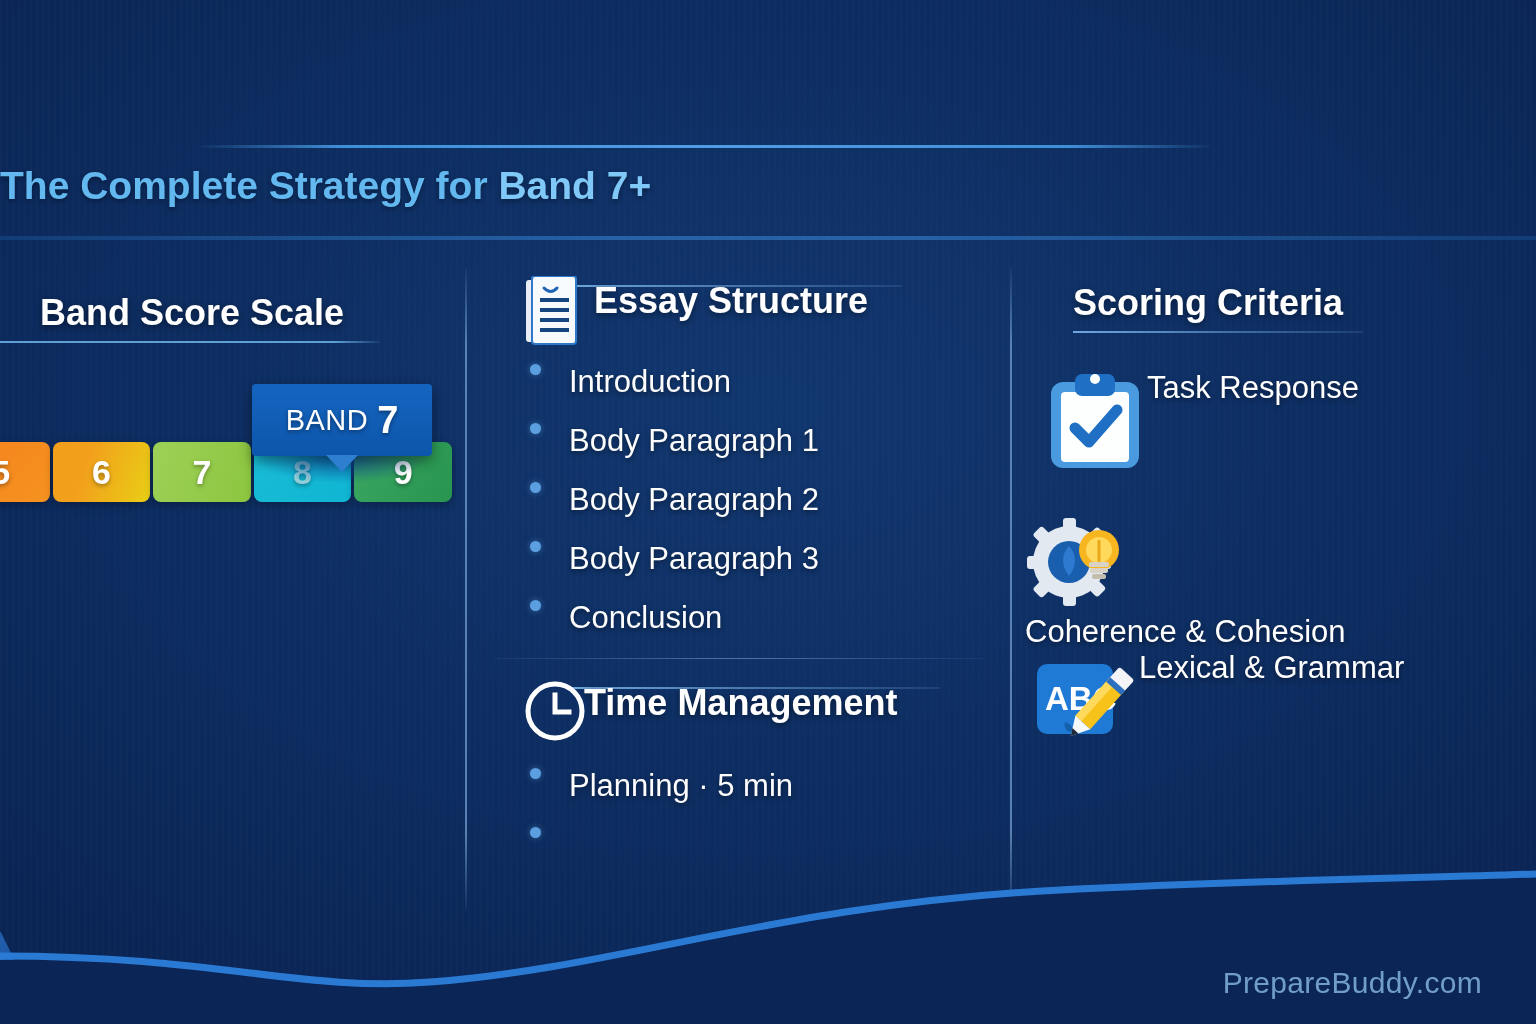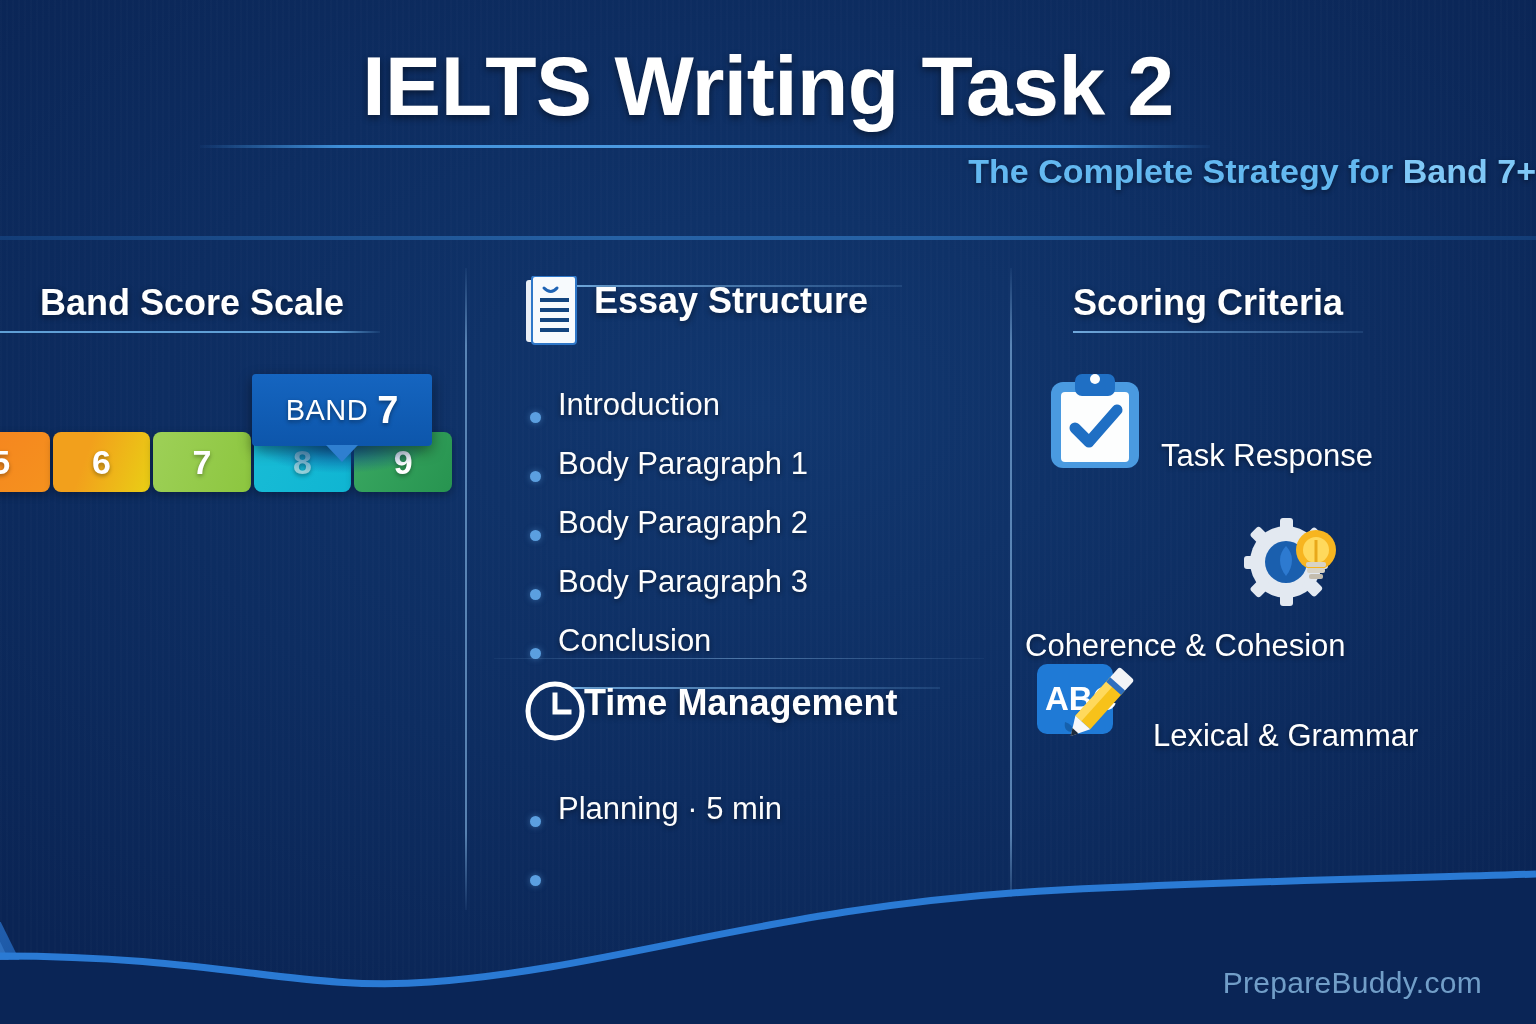--- a/index.html
+++ b/index.html
@@ -28,22 +28,22 @@
   .title {
     position:absolute; left:0; top:38px; width:1536px; text-align:center;
     font-size:84px; font-weight:bold; color:#ffffff; letter-spacing:-0.5px;
     text-shadow:0 3px 7px rgba(0,0,0,0.45);
   }
   .title-rule {
     position:absolute; left:200px; top:145px; width:1010px; height:3px;
     background:linear-gradient(90deg, rgba(58,132,216,0.05), #3f8fd8 14%, #4f9de4 50%, #3f8fd8 86%, rgba(58,132,216,0.05));
   }
   .subtitle {
-    position:absolute; left:0; top:152px; width:1536px; text-align:right;
-    font-size:34px; color:#63b8f0; font-weight:600;
+    position:absolute; left:0; top:164px; width:1536px; text-align:left;
+    font-size:39px; color:#63b8f0; font-weight:600;
     text-shadow:0 2px 5px rgba(0,0,0,0.4);
   }
   .subtitle b { color:#7fc8f7; font-weight:bold; }
   .header-sep {
     position:absolute; left:0; top:236px; width:1536px; height:4px;
     background:linear-gradient(90deg,#14407c,#2a6ab0 40%,#2a6ab0 60%,#14407c);
     opacity:.85;
   }
 
   
@@ -55,21 +55,21 @@
   
   .sec-head { position:absolute; }
   .sec-title {
     font-size:36px; font-weight:bold; color:#ffffff;
     text-shadow:0 2px 6px rgba(0,0,0,0.45);
     white-space:nowrap;
   }
   .sec-rule { height:2px; background:linear-gradient(90deg,#6fa8dc,rgba(111,168,220,0.15)); margin-top:7px; }
 
   
-  #col-band { position:absolute; left:0px; top:282px; width:465px; height:628px; }
+  #col-band { position:absolute; left:0px; top:292px; width:465px; height:628px; }
   #band-head { left:40px; top:0px; }
   #band-head .sec-rule { width:340px; background:linear-gradient(90deg,#5f9fd6 0%,#5f9fd6 88%,rgba(95,159,214,0.1)); margin-left:-42px; width:382px;}
   .scale {
     position:absolute; left:-48px; top:150px; width:500px; height:60px;
     display:flex; gap:3px;
   }
   .seg {
     flex:1; border-radius:8px; position:relative;
     display:flex; align-items:center; justify-content:center;
     font-size:34px; font-weight:bold; color:#ffffff;
@@ -106,62 +106,61 @@
   #pen { position:absolute; left:-40px; top:640px; width:420px; height:330px; }
 
   
   #col-essay { position:absolute; left:466px; top:278px; width:476px; height:640px; }
   #essay-head { left:30px; top:0px; }
   #essay-head .sec-rule { width:338px; margin-left:68px; }
   .doc-icon { position:absolute; left:30px; top:-2px; width:58px; height:72px; }
   .sec-title-in { position:absolute; left:98px; top:2px; }
 
   .bullets { position:absolute; left:64px; top:86px; }
-  .bullets li { list-style:none; display:flex; align-items:flex-end; gap:17px;
+  .bullets li { list-style:none; display:flex; align-items:flex-start; gap:28px;
     height:59px; }
   .dot { width:11px;height:11px;border-radius:50%;background:#5b9fe0;flex:none;
          box-shadow:0 0 6px rgba(91,159,224,.5); }
   .bullets .txt { font-size:31px; color:#fdfdfd; font-weight:500;
     text-shadow:0 2px 5px rgba(0,0,0,.45); white-space:nowrap;}
 
   .mid-rule { position:absolute; left:28px; top:380px; width:490px; height:1px;
     background:linear-gradient(90deg,rgba(140,190,240,.06),rgba(150,200,245,.45),rgba(140,190,240,.06)); }
 
   #time-head { left:30px; top:402px; }
   #time-head .sec-rule { width:370px; margin-left:74px; }
   .clock-icon { position:absolute; left:28px; top:0px; width:62px; height:62px; }
 
   .bullets2 { position:absolute; left:64px; top:490px; }
 
   
   #col-score { position:absolute; left:1011px; top:282px; width:525px; height:628px; }
   #score-head { left:62px; top:0px; }
   #score-head .sec-rule { width:290px; }
-  .crit { position:absolute; display:flex; align-items:flex-end; gap:14px; }
+  .crit { position:absolute; display:flex; align-items:flex-start; }
   .crit .label { font-size:31px; color:#ffffff; font-weight:500; white-space:nowrap;
     text-shadow:0 2px 5px rgba(0,0,0,.45); }
   #crit-0 { left:32px; top:88px; }
   #crit-1 { left:14px; top:228px;flex-direction:column; }
   #crit-2 { left:24px; top:368px; }
   .icon-box { width:104px; height:104px; flex:none; }
 
   
   #wave { position:absolute; left:0; bottom:0; width:1536px; height:160px; }
   .footer-brand {
     position:absolute; right:54px; bottom:24px;
     font-size:30px; color:#8fc0e8; opacity:.78; letter-spacing:.3px;
   }
 </style>
 </head>
 <body>
 
 <div id="stage">
 
   <div class="header">
-    <div class="title">IELTS Writing Task 2</div>
     <div class="title-rule"></div>
     <div class="subtitle">
       <span>The Complete Strategy for </span><b>Band 7+</b>
     </div>
   </div>
   <div class="header-sep"></div>
 
   <div class="vdiv left"></div>
   <div class="vdiv right"></div>
 

